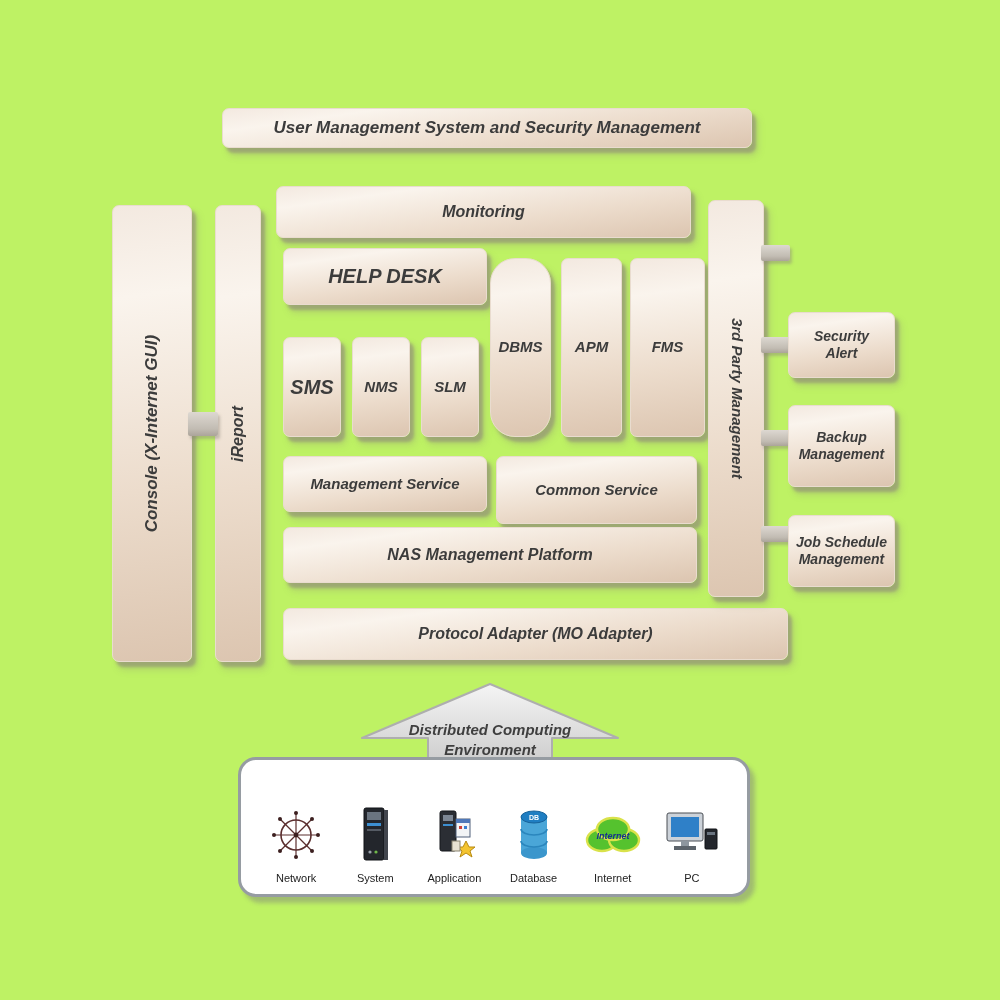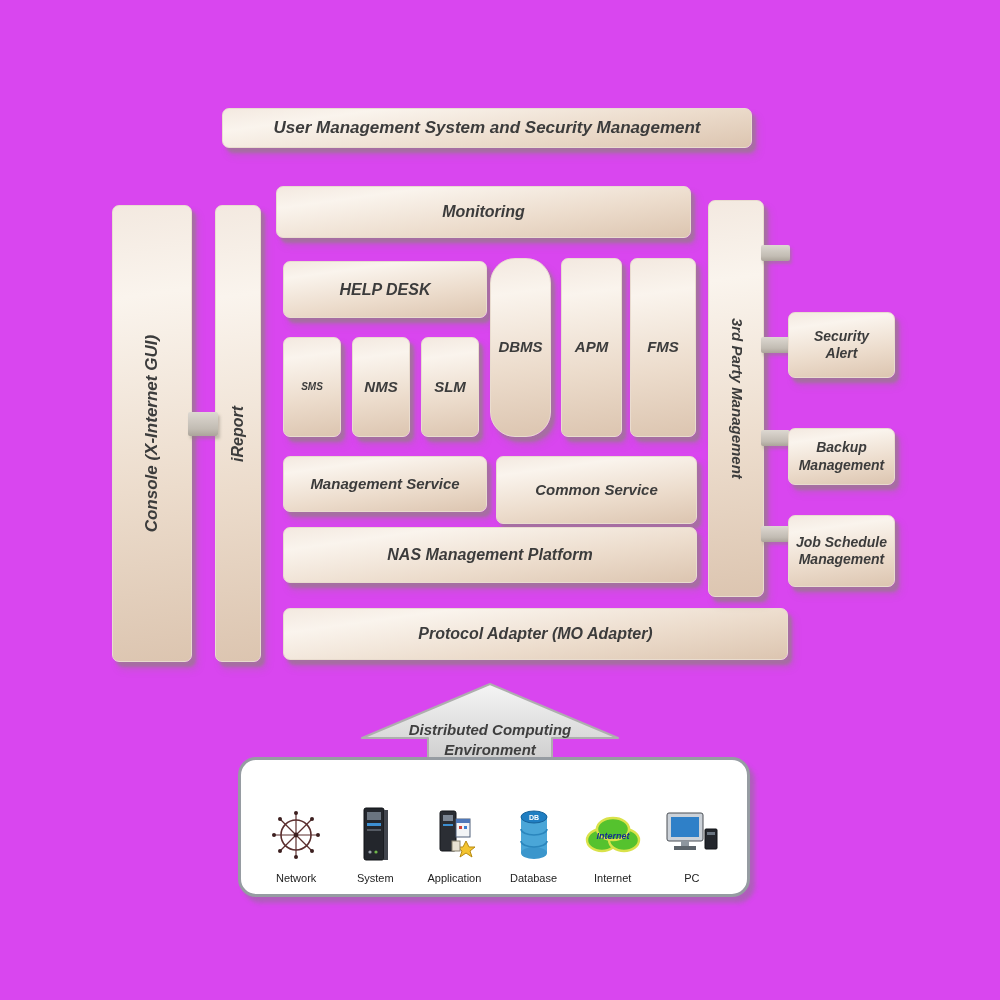--- a/index.html
+++ b/index.html
@@ -1,18 +1,18 @@
 <!DOCTYPE html>
 <html><head>
 <meta charset="utf-8">
 <style>
   * { box-sizing: border-box; }
   html,body { margin:0; padding:0; background:#ffffff; }
   body { font-family:"Liberation Sans", sans-serif; }
-  .canvas { position:relative; width:1000px; height:1000px; background:#d946ef; overflow:hidden; }
+  .canvas { position:relative; width:1000px; height:1000px; background:#bef264; overflow:hidden; }
 
   .box {
     position:absolute;
     background: linear-gradient(172deg, #f3e9e0 0%, #faf4ed 20%, #ecdccc 62%, #dcc5b0 100%);
     border:1px solid #e9dccf;
     border-radius:7px;
     box-shadow: 4px 5px 3px rgba(140,132,122,0.55), 6px 8px 7px rgba(140,132,122,0.25);
     display:flex; align-items:center; justify-content:center;
     font-style:italic; font-weight:bold; color:#3c3c3c;
     text-align:center; line-height:1.25;
@@ -28,36 +28,36 @@
     box-shadow:2px 3px 3px rgba(140,132,122,0.45);
     border-radius:2px;
   }
 
   
   .top-bar   { left:222px; top:108px; width:530px; height:40px;  font-size:17px; }
   .console   { left:112px; top:205px; width:80px;  height:457px; font-size:17px; }
   .ireport   { left:215px; top:205px; width:46px;  height:457px; font-size:16px; }
   .conn-ci   { left:188px; top:412px; width:30px;  height:24px; }
   .monitoring{ left:276px; top:186px; width:415px; height:52px;  font-size:16px; }
-  .helpdesk  { left:283px; top:261px; width:204px; height:57px;  font-size:16px; }
-  .sms  { left:283px; top:337px; width:58px; height:100px; font-size:10px; }
+  .helpdesk  { left:283px; top:248px; width:204px; height:57px;  font-size:20px; }
+  .sms  { left:283px; top:337px; width:58px; height:100px; font-size:20px; }
   .nms  { left:352px; top:337px; width:58px; height:100px; font-size:15px; }
   .slm  { left:421px; top:337px; width:58px; height:100px; font-size:15px; }
   .dbms { left:490px; top:258px; width:61px; height:179px; font-size:15px;border-radius:25px; }
   .apm  { left:561px; top:258px; width:61px; height:179px; font-size:15px; }
-  .fms  { left:630px; top:258px; width:66px; height:179px; font-size:15px; }
+  .fms  { left:630px; top:258px; width:75px; height:179px; font-size:15px; }
   .mgmt   { left:283px; top:456px; width:204px; height:56px; font-size:15px; }
   .common { left:496px; top:456px; width:201px; height:68px; font-size:15px; }
   .nas    { left:283px; top:527px; width:414px; height:56px; font-size:16px; }
   .protocol{ left:283px; top:608px; width:505px; height:52px; font-size:16px; }
   .third  { left:708px; top:200px; width:56px; height:397px; font-size:15px; }
   .rb  { left:788px; width:107px; font-size:14px; }
   .rb1 { top:218px; height:70px; }
   .rb2 { top:312px; height:66px; }
-  .rb3 { top:428px; height:57px; }
+  .rb3 { top:405px; height:82px; }
   .rb4 { top:515px; height:72px; }
   .conn-r { left:761px; width:29px; height:16px; }
   .cr1 { top:245px; } .cr2 { top:337px; } .cr3 { top:430px; } .cr4 { top:526px; }
 
   .arrow-svg { position:absolute; left:352px; top:680px; width:276px; height:80px; }
   .env-arrow-label {
     position:absolute; left:378px; top:720px; width:224px;
     text-align:center; font-style:italic; font-weight:bold;
     font-size:15px; color:#3f3f3f; white-space:pre-line; line-height:1.3;
   }

